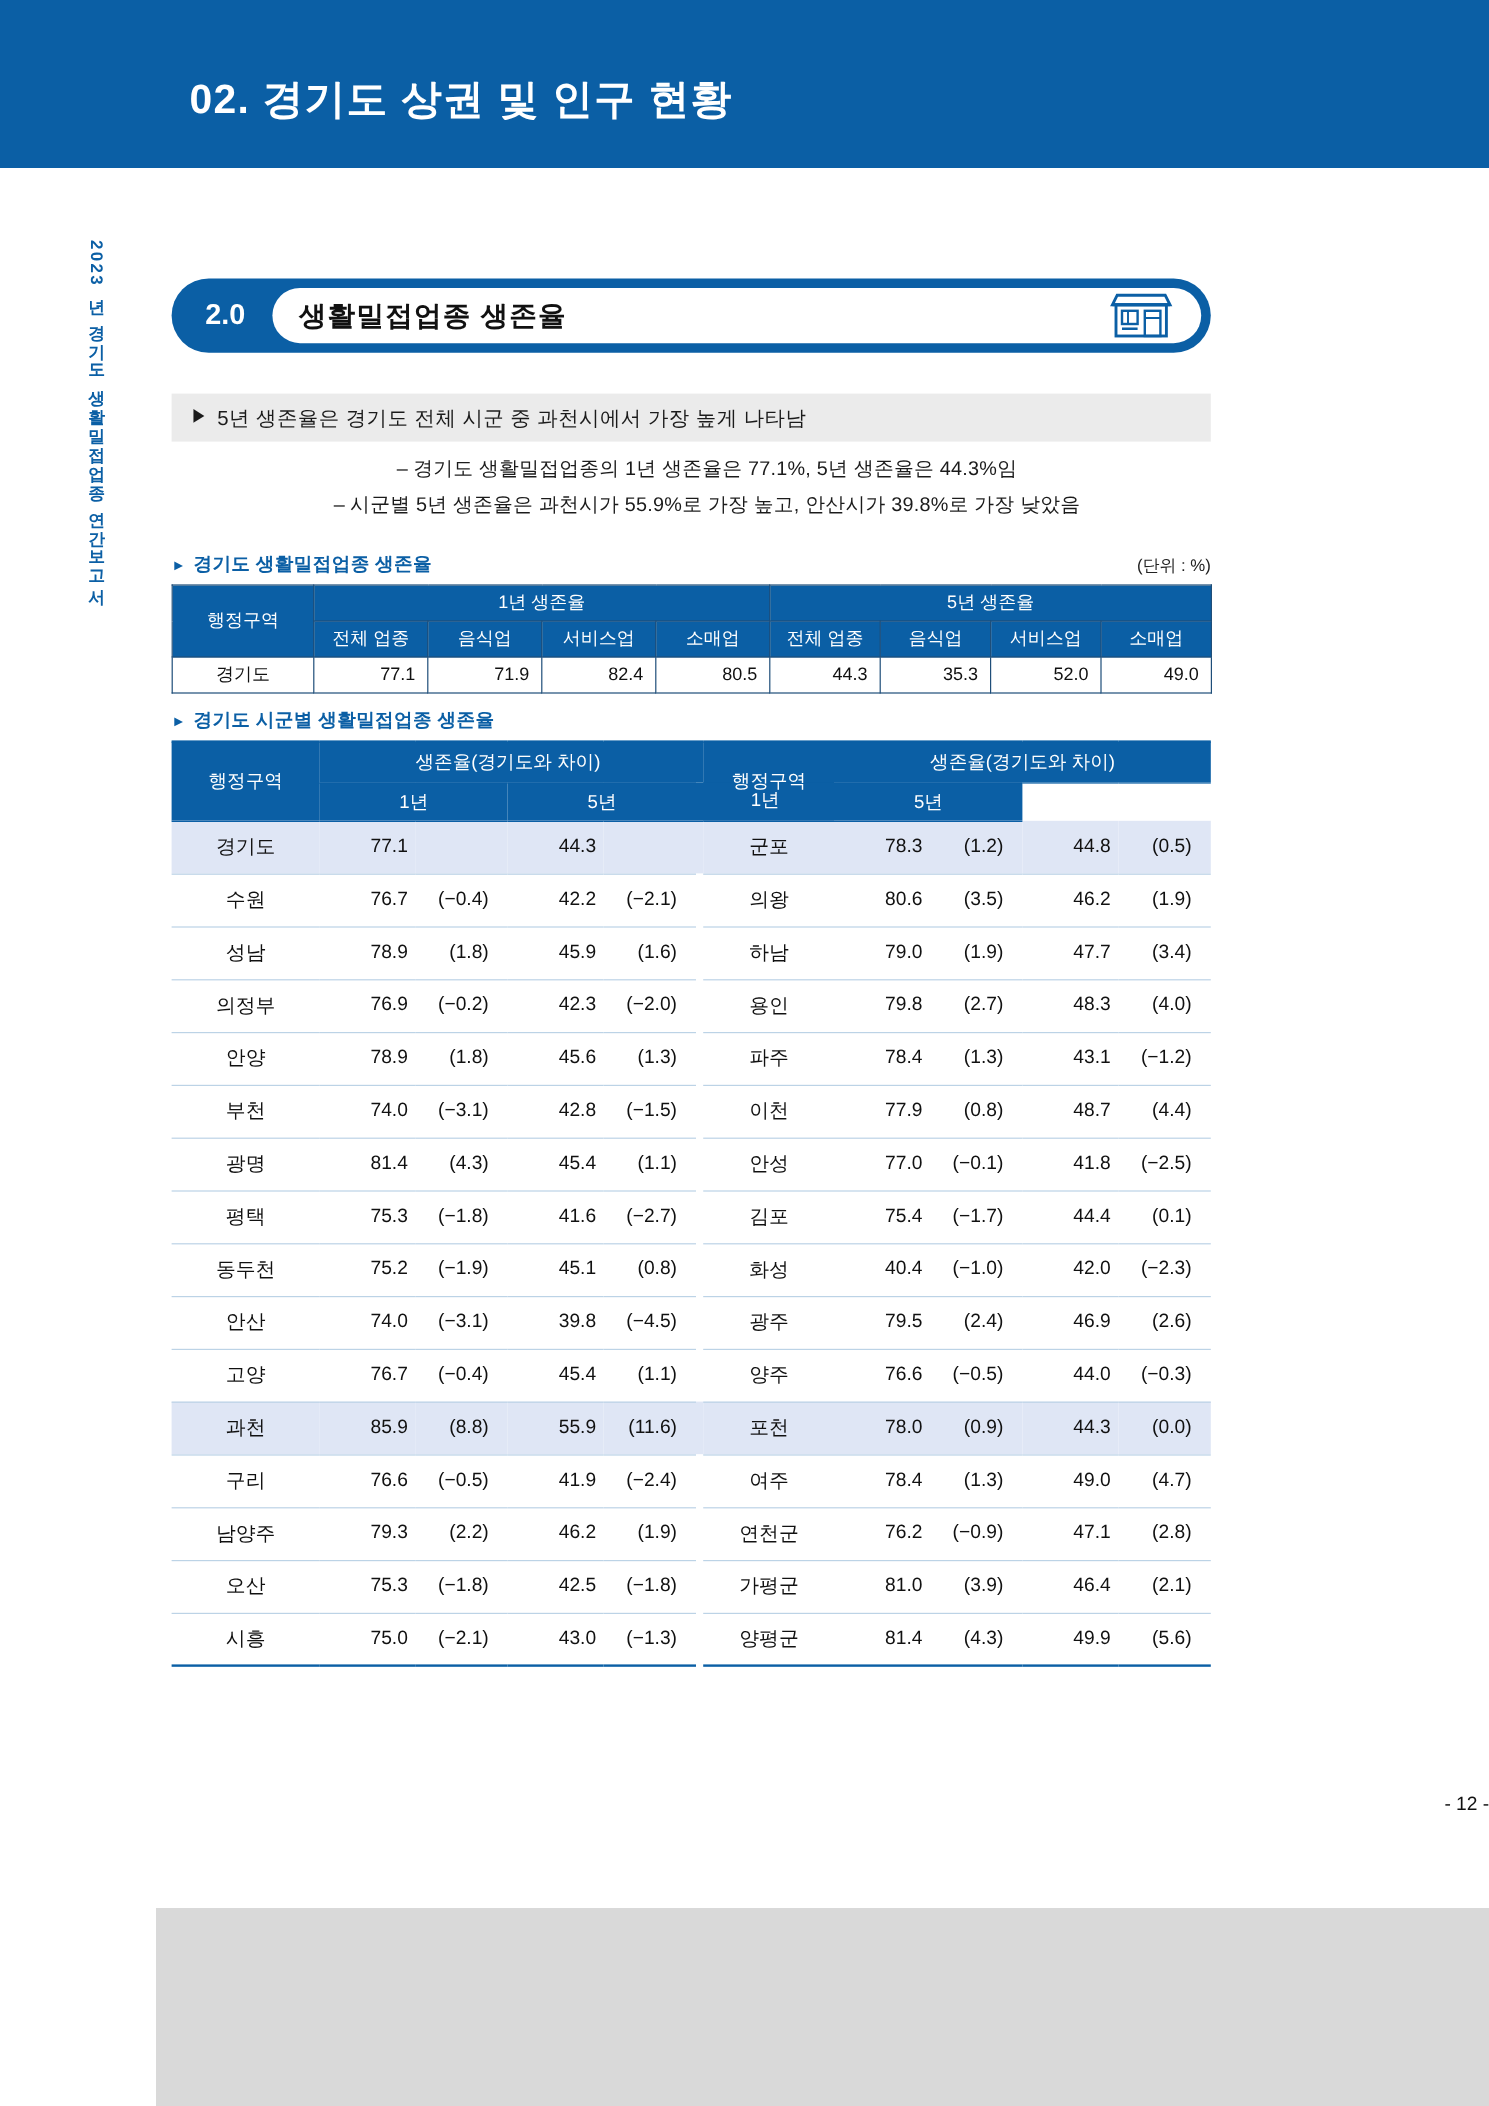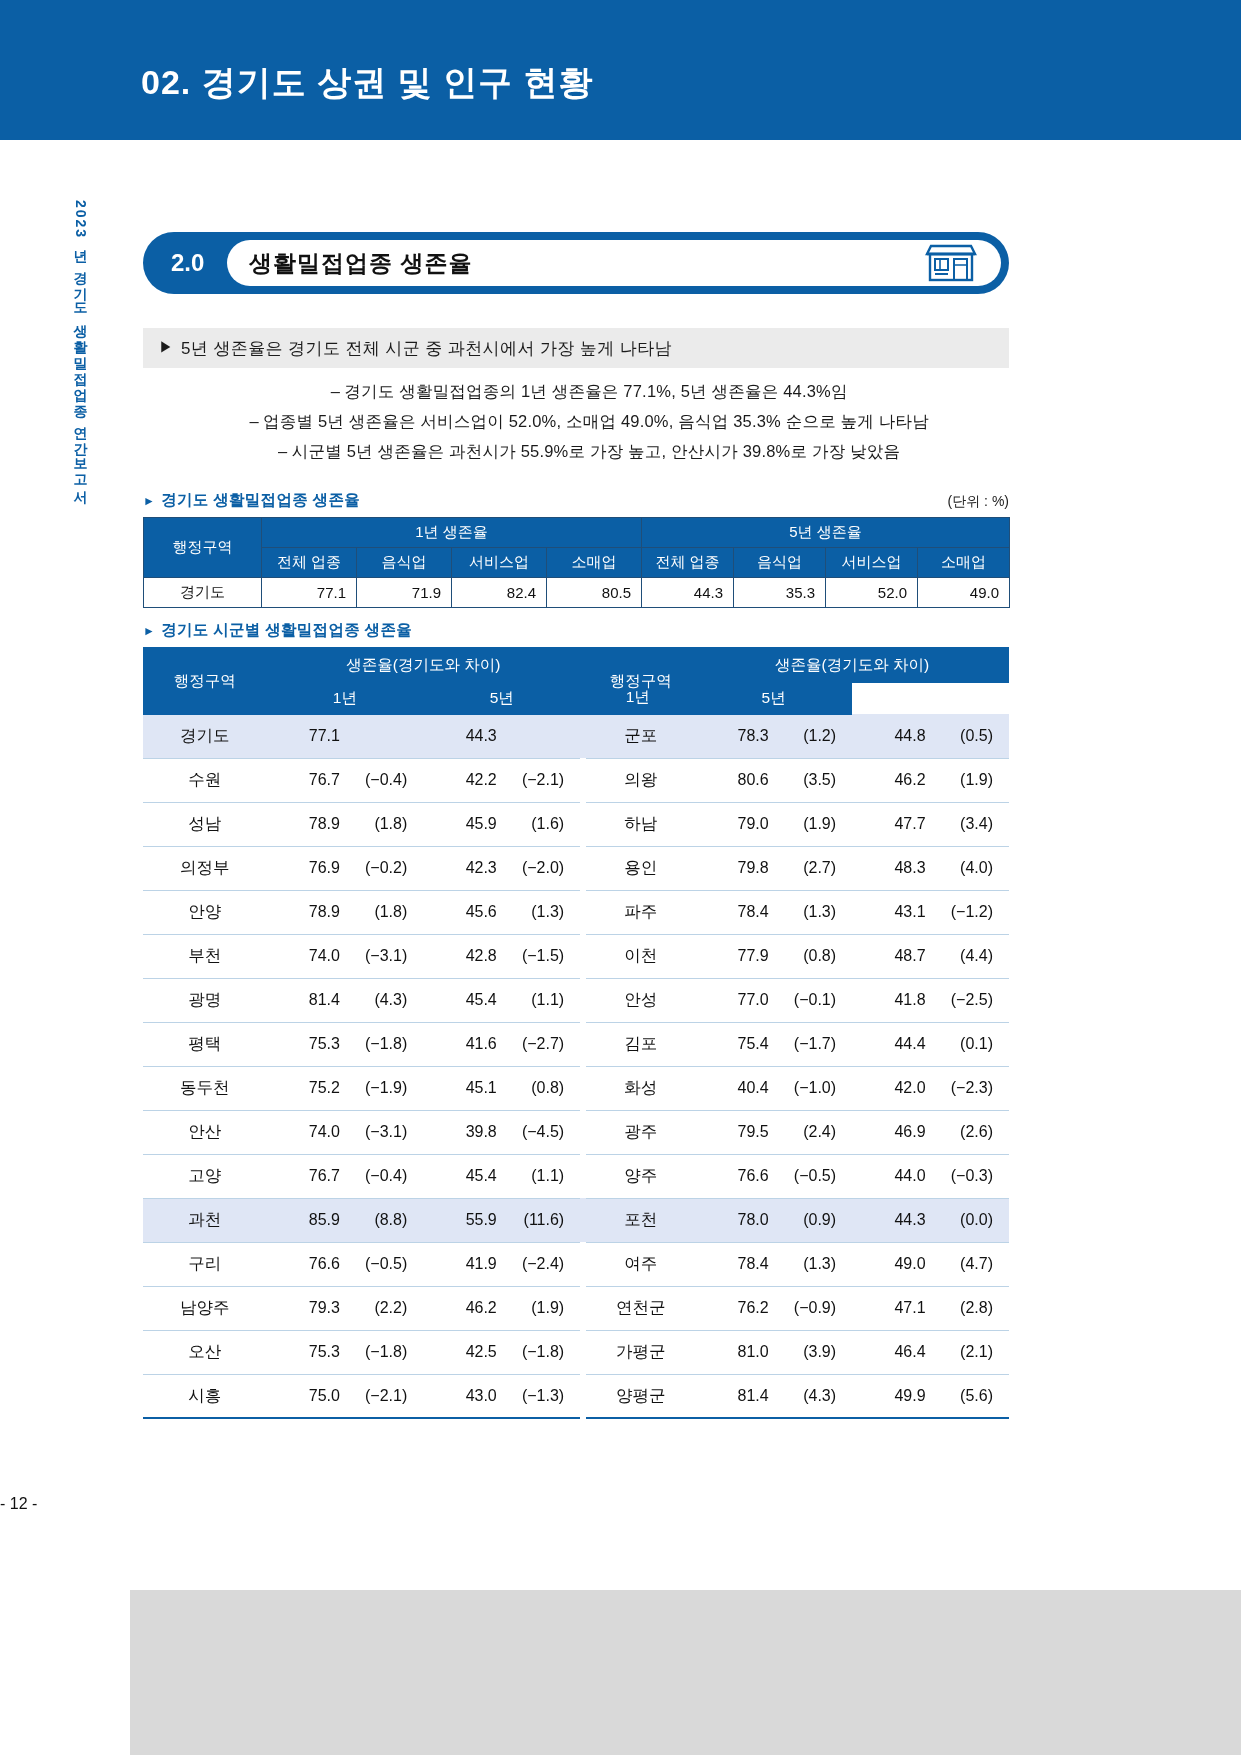--- a/index.html
+++ b/index.html
@@ -15,21 +15,21 @@
 
   
   .top-banner {
     position: absolute;
     left: 0; top: 0;
     width: 1241px; height: 140px;
     background: #0b5fa5;
   }
   .top-banner .chap-title {
     position: absolute;
-    left: 141px; top: 60px;
+    left: 158px; top: 60px;
     color: #ffffff;
     font-size: 34px;
     font-weight: bold;
     letter-spacing: 1px;
     white-space: nowrap;
   }
 
   
   .side-text {
     position: absolute;
@@ -194,21 +194,21 @@
   .t2 td.v { text-align: right; padding-right: 6px; }
   .t2 td.d { text-align: right; padding-right: 16px; }
   .t2 tbody tr:last-child td { border-bottom: 2px solid #0b5fa5; }
   .sep-col { width: 6px; border-bottom: none !important; background: #ffffff; }
 
   
   .page-num {
     position: absolute;
     left: 0; top: 1495px;
     width: 1241px;
-    text-align: left;
+    text-align: right;
     font-size: 16px;
     color: #111;
   }
 </style>
 </head>
 <body>
 
 <div class="top-banner">
   <div class="chap-title">02. 경기도 상권 및 인구 현황</div>
 </div>
@@ -235,21 +235,20 @@
     </div>
   </div>
 
   <div class="hl-bar">
     <span class="hl-tri">▶</span>
     <span class="hl-text">5년 생존율은 경기도 전체 시군 중 과천시에서 가장 높게 나타남</span>
   </div>
 
   <div class="bullets">
     <div class="bullet"><span class="dash">–</span><span>경기도 생활밀접업종의 1년 생존율은 77.1%, 5년 생존율은 44.3%임</span></div>
-    <div class="bullet"><span class="dash">–</span><span>업종별 5년 생존율은 서비스업이 52.0%, 소매업 49.0%, 음식업 35.3% 순으로 높게 나타남</span></div>
     <div class="bullet"><span class="dash">–</span><span>시군별 5년 생존율은 과천시가 55.9%로 가장 높고, 안산시가 39.8%로 가장 낮았음</span></div>
   </div>
 
   <div class="tbl-caption-row">
     <div class="tbl-caption">
       <span class="arr">►</span><span>경기도 생활밀접업종 생존율</span>
     </div>
     <div class="unit">(단위 : %)</div>
   </div>
 

